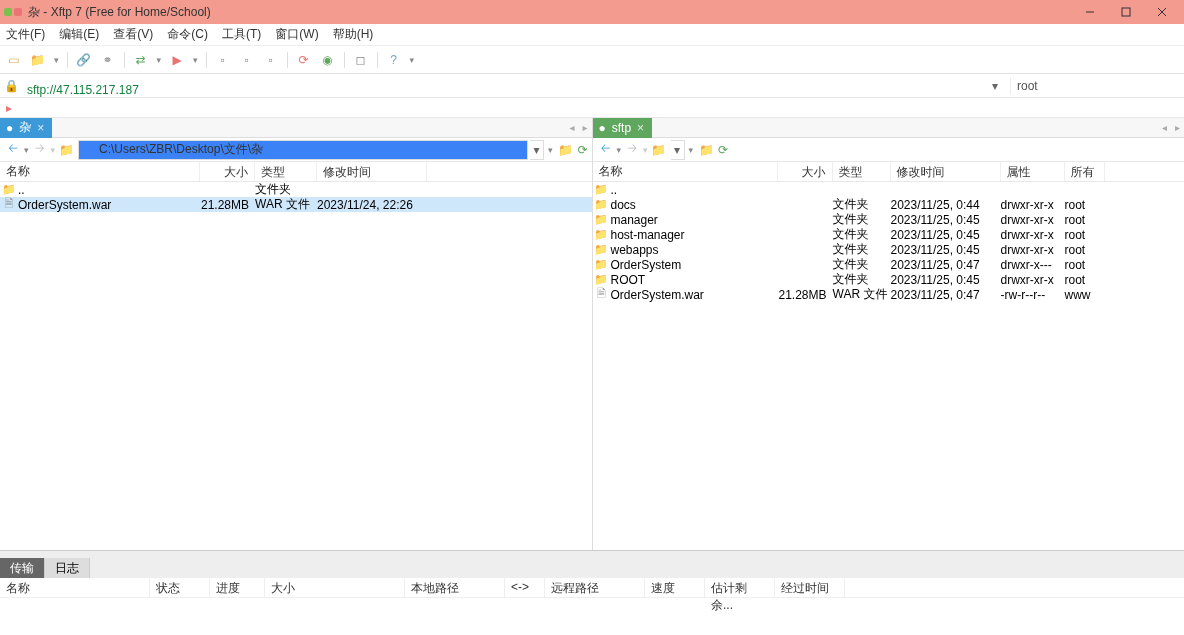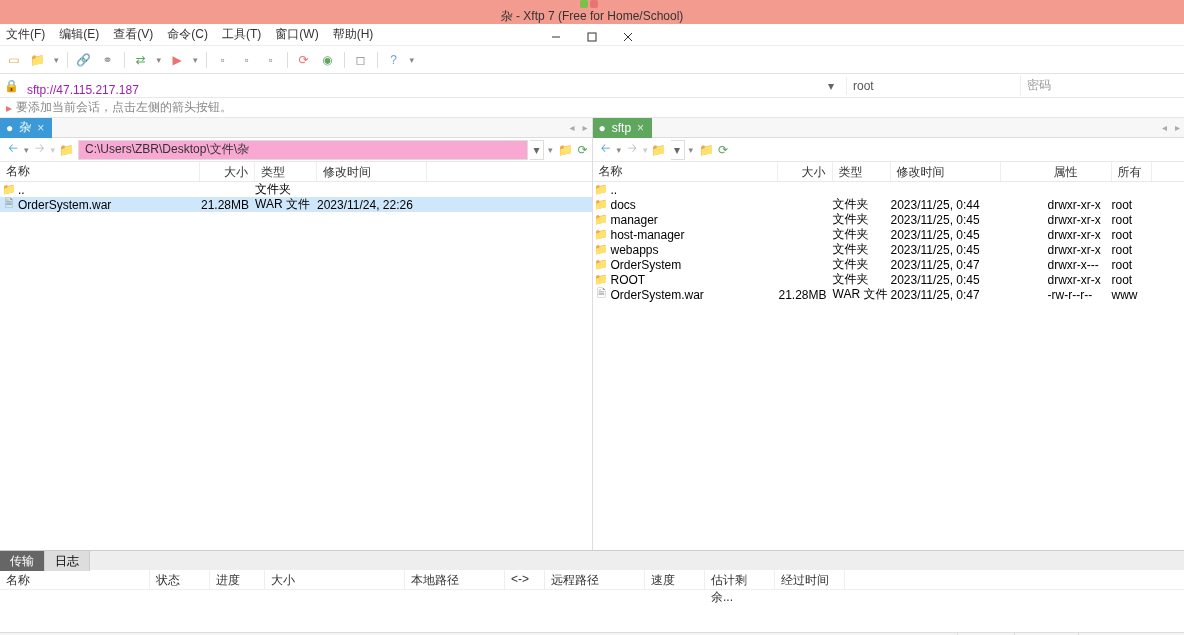--- a/index.html
+++ b/index.html
@@ -1,71 +1,71 @@
 <!DOCTYPE html>
 <html><head>
 <meta charset="utf-8">
 <style>
 * { margin: 0; padding: 0; box-sizing: border-box; font-family: "Microsoft YaHei", "Segoe UI", sans-serif; font-size: 12px; }
 html, body { width: 1184px; height: 635px; overflow: hidden; background: #fff; }
-.titlebar { height: 24px; background: #f29b8e; display: flex; align-items: center; padding: 0 4px; color: #333; flex-direction: column; }
+.titlebar { height: 24px; background: #f29b8e; display: flex; align-items: center; padding: 0 4px; color: #333; }
 .titlebar .icon-wrap { display: flex; gap: 2px; margin-right: 6px; }
 .titlebar .dot { width: 8px; height: 8px; border-radius: 2px; display: inline-block; }
 .titlebar .title { flex: 1; }
 .titlebar .winbtns { display: flex; }
 .titlebar .winbtn { width: 36px; height: 24px; display: flex; align-items: center; justify-content: center; color: #333; }
 .menubar { height: 22px; background: #fff; display: flex; align-items: center; padding: 0 6px; gap: 14px; color: #333; border-bottom: 1px solid #eee; }
 .menubar span { cursor: default; }
 .toolbar { height: 28px; background: #fff; display: flex; align-items: center; padding: 0 6px; gap: 8px; border-bottom: 1px solid #e2e2e2; }
 .toolbar .ticon { width: 16px; height: 16px; display: inline-flex; align-items: center; justify-content: center; color: #888; }
 .toolbar .sep { width: 1px; height: 16px; background: #ddd; }
 .addrbar { height: 24px; background: #fff; display: flex; align-items: center; padding: 0 4px; gap: 4px; border-bottom: 1px solid #e8e8e8; }
 .addrbar .lock { color: #d9a441; }
-.addrbar .url { flex: 1; color: #a21caf; padding: 2px 4px; margin-top: 9px; }
+.addrbar .url { flex: 1; color: #15803d; padding: 2px 4px; margin-top: 9px; }
 .addrbar .sel { width: 14px; color: #666; }
 .addrbar .user { width: 170px; padding: 2px 6px; color: #555; border-left: 1px solid #eee; }
 .addrbar .pass { width: 160px; padding: 2px 6px; color: #999; border-left: 1px solid #eee; }
 .hintbar { height: 20px; background: #fff; display: flex; align-items: center; padding: 0 6px; color: #888; border-bottom: 1px solid #e8e8e8; gap: 4px; }
 .hintbar .flag { color: #e97474; }
 .panes { display: flex; height: 432px; }
 .pane { flex: 1; display: flex; flex-direction: column; border-right: 1px solid #ddd; }
 .pane:last-child { border-right: none; }
 .tabrow { height: 20px; background: #f7f7f7; display: flex; align-items: center; border-bottom: 1px solid #ddd; }
 .tab { height: 20px; display: flex; align-items: center; padding: 0 8px 0 6px; gap: 6px; font-size: 11px; color: #fff; }
 .tab.local { background: #3b99d8; }
 .tab.remote { background: #5fa65f; }
 .tab .close { color: rgba(255,255,255,0.8); }
 .tabrow .spacer { flex: 1; }
 .tabrow .tri { color: #aaa; padding: 0 4px; font-size: 10px; }
 .navrow { height: 24px; display: flex; align-items: center; padding: 0 4px; gap: 2px; background: #fff; border-bottom: 1px solid #e8e8e8; }
 .navrow .navbtn { width: 18px; height: 18px; display: flex; align-items: center; justify-content: center; color: #3b99d8; }
 .navrow .navbtn.disabled { color: #bbb; }
 .navrow .pathicon { color: #d9a441; margin: 0 2px; }
-.navrow .path { flex: 1; padding: 1px 6px; color: #333; border: 1px solid #ddd; background: #f9a8d4; height: 20px; display: flex; align-items: center; }
+.navrow .path { flex: 1; padding: 1px 20px; color: #333; border: 1px solid #ddd; background: #3b82f6; height: 20px; display: flex; align-items: center; }
 .navrow .dd { width: 14px; color: #666; text-align: center; background:#fff; border:1px solid #ddd; border-left:none; height:20px; display:flex; align-items:center; justify-content:center;}
 .navrow .star { color: #d9a441; margin-left: 4px; }
 .navrow .ref { color: #5fa65f; margin-left: 2px; }
 .header { height: 20px; display: flex; background: #fff; border-bottom: 1px solid #e8e8e8; color: #333; }
 .header > div { padding: 2px 6px; border-right: 1px solid #eee; }
 .filelist { flex: 1; overflow: auto; background: #fff; }
 .row { display: flex; height: 15px; align-items: center; }
 .row.sel { background: #cfe7fb; }
 .row .fi { width: 14px; text-align: center; color: #d9a441; font-size: 11px; }
 .row .fi.file { color: #888; }
 .col-name-l { width: 200px; padding-left: 2px; display:flex; align-items:center; gap:2px; overflow:hidden; white-space:nowrap;}
 .col-size-l { width: 55px; text-align: right; padding-right: 6px; }
 .col-type-l { width: 62px; }
 .col-time-l { width: 110px; }
 .col-name-r { width: 185px; padding-left: 2px; display:flex; align-items:center; gap:2px; overflow:hidden; white-space:nowrap;}
 .col-size-r { width: 55px; text-align: right; padding-right: 6px; }
 .col-type-r { width: 58px; }
 .col-time-r { width: 110px; }
-.col-attr-r { width: 64px; margin-left: 47px; }
+.col-attr-r { width: 64px; }
 .col-own-r { width: 40px; }
-.bottom-tabs { height: 20px; background: #eee; border-top: 1px solid #ccc; display: flex; align-items: flex-start; }
+.bottom-tabs { height: 28px; background: #eee; border-top: 1px solid #ccc; display: flex; align-items: flex-end; }
 .bottom-tabs .btab { padding: 2px 10px; background: #ddd; border-right: 1px solid #ccc; height:20px; display:flex; align-items:center;}
 .bottom-tabs .btab.active { background: #666; color: #fff; }
 .transfer-header { height: 20px; display: flex; background: #fff; border-bottom: 1px solid #eee; color: #333; }
 .transfer-header > div { padding: 2px 6px; border-right: 1px solid #eee; }
 .transfer-body { height: 42px; background: #fff; }
 .statusbar { height: 22px; background: #f4f4f4; border-top: 1px solid #ddd; display: flex; align-items: center; padding: 0 6px; color: #444; }
 .statusbar .spacer { flex: 1; }
 .statusbar .cell { padding: 0 10px; border-left: 1px solid #ddd; height: 100%; display: flex; align-items: center; }
 svg { display: block; }
 </style>
@@ -132,26 +132,24 @@
   <span class="sep"></span>
   <span class="ticon" style="color:#6aa2d6">?</span>
   <span style="color:#888;font-size:9px">▾</span>
 </div>
 
 <div class="addrbar">
   <span class="lock">🔒</span>
   <div class="url">sftp://47.115.217.187</div>
   <span class="sel">▾</span>
   <div class="user">root</div>
-  <div class="pass">密码</div>
 </div>
 
 <div class="hintbar">
   <span class="flag">▸</span>
-  <span>要添加当前会话，点击左侧的箭头按钮。</span>
 </div>
 
 <div class="panes">
 
   <div class="pane">
     <div class="tabrow">
       <div class="tab local">
         <span>●</span>
         <span>杂</span>
         <span class="close">×</span>

